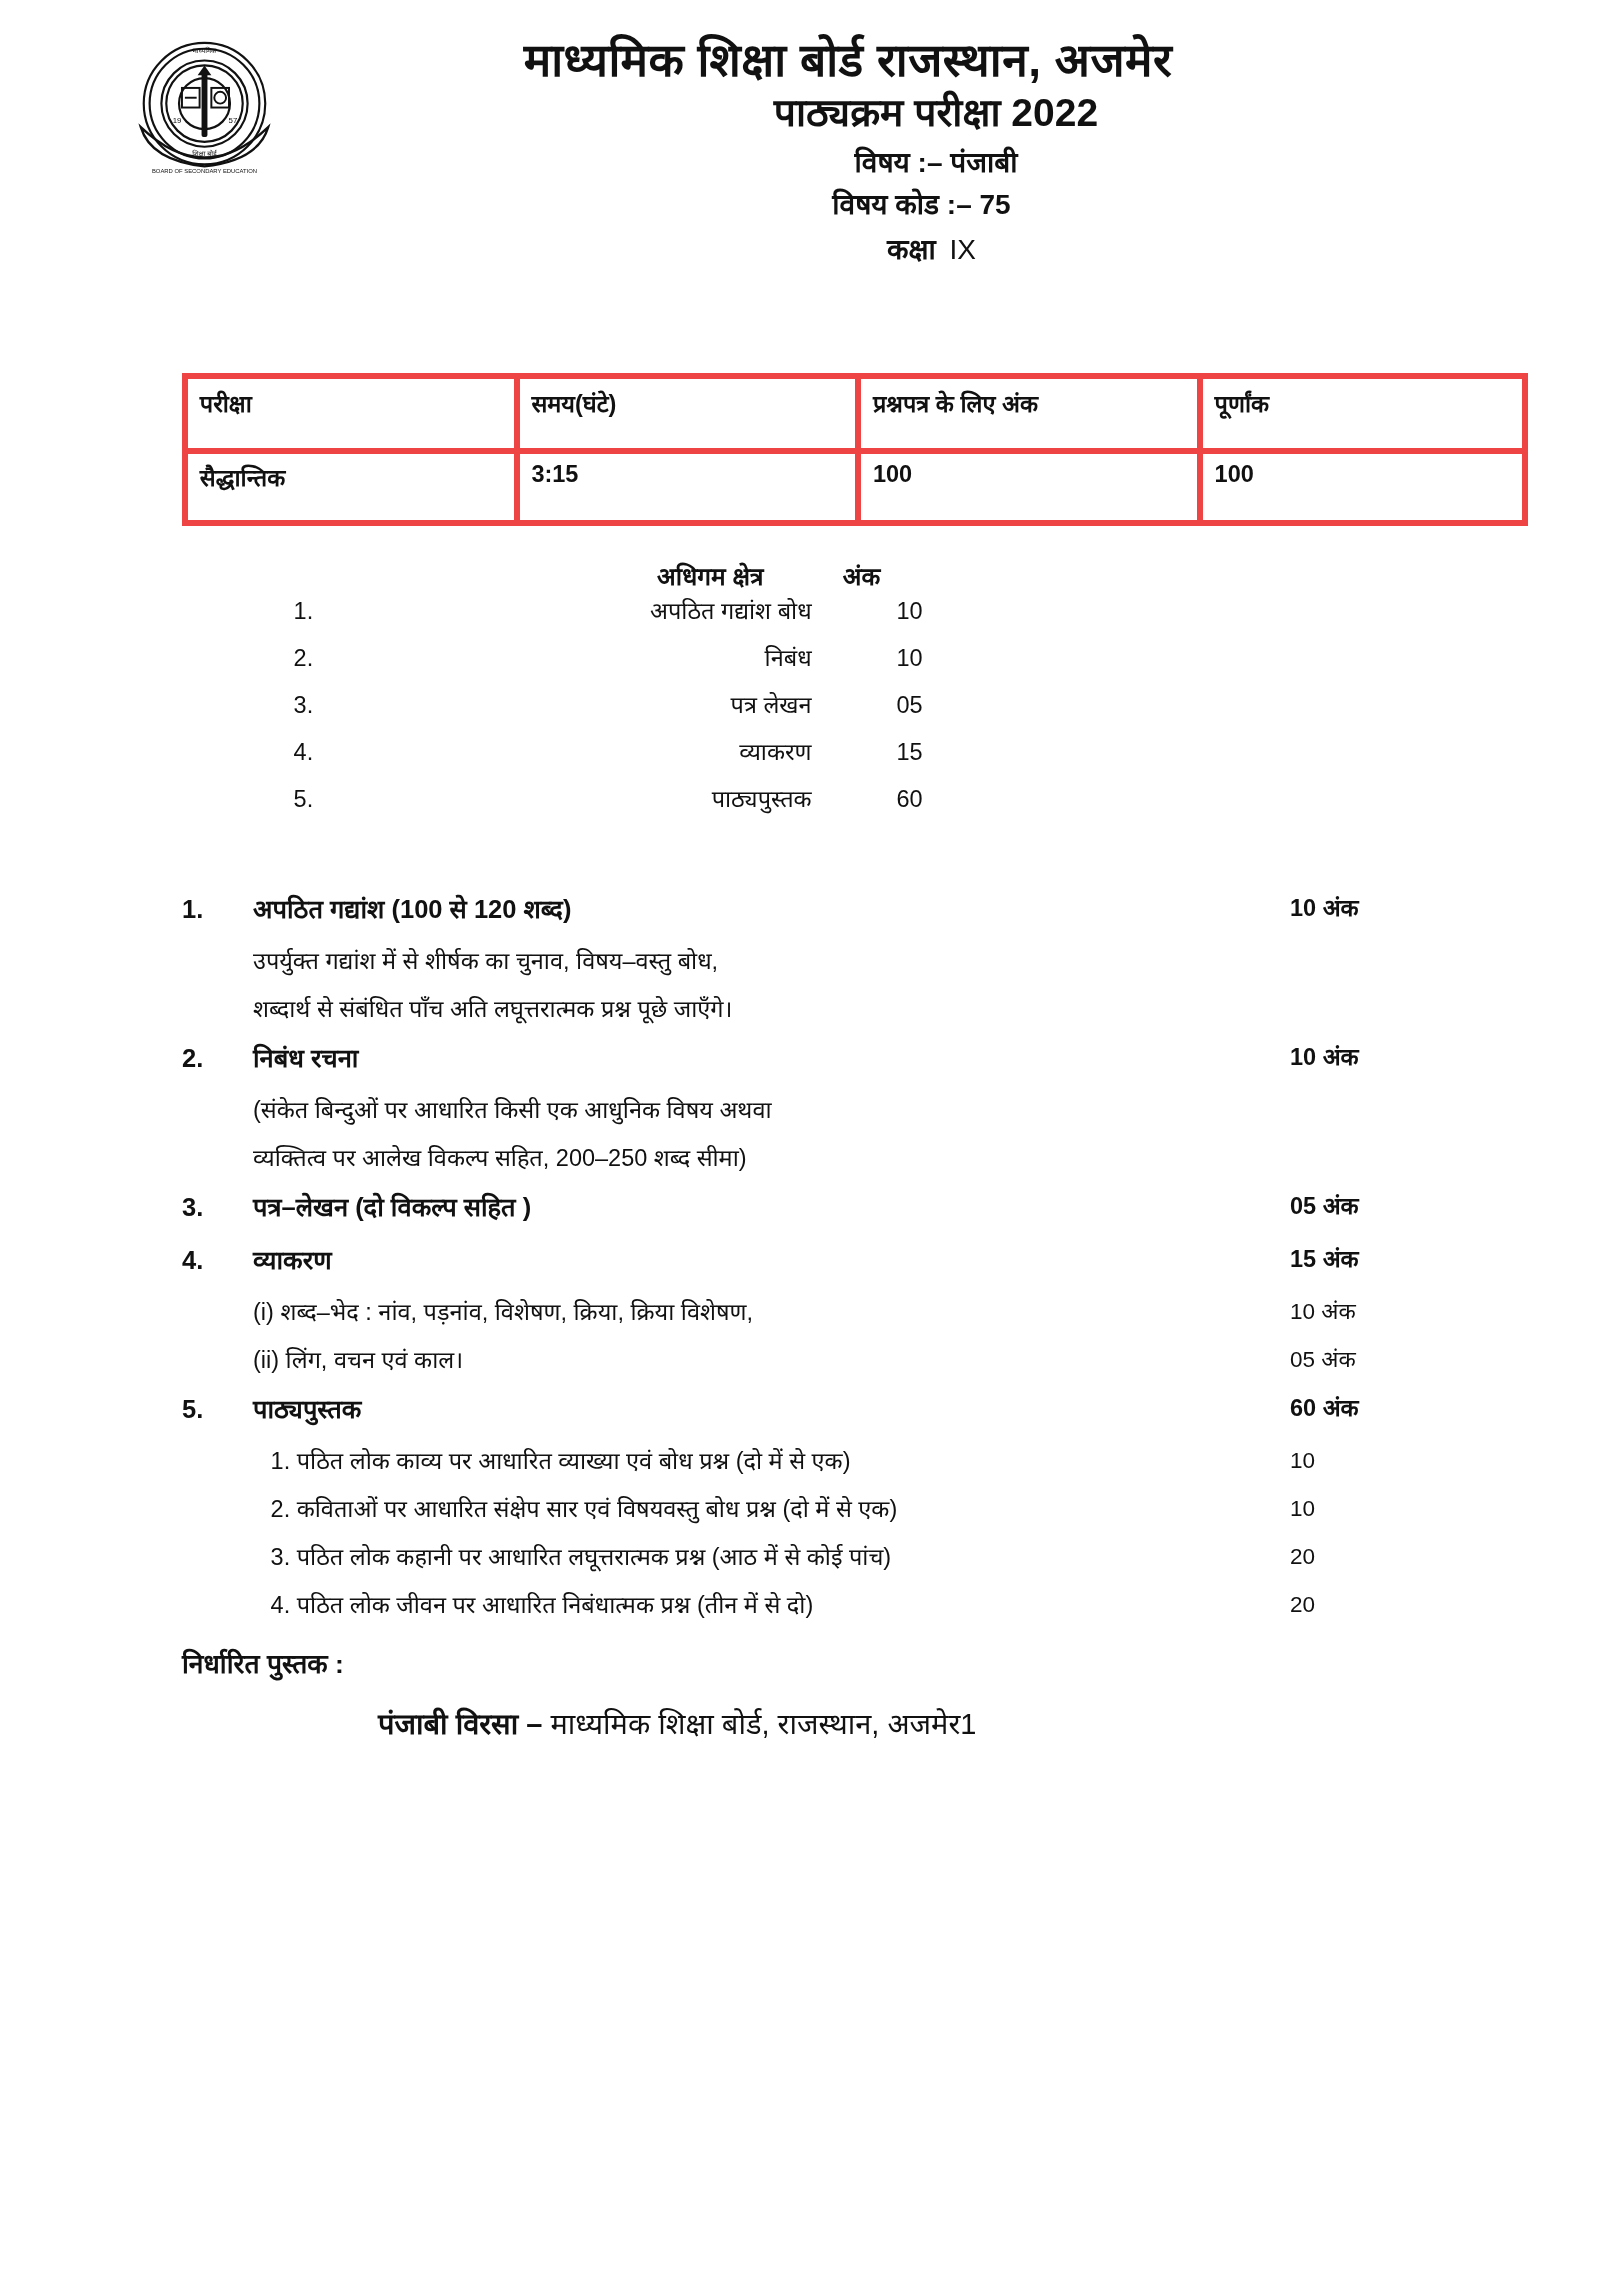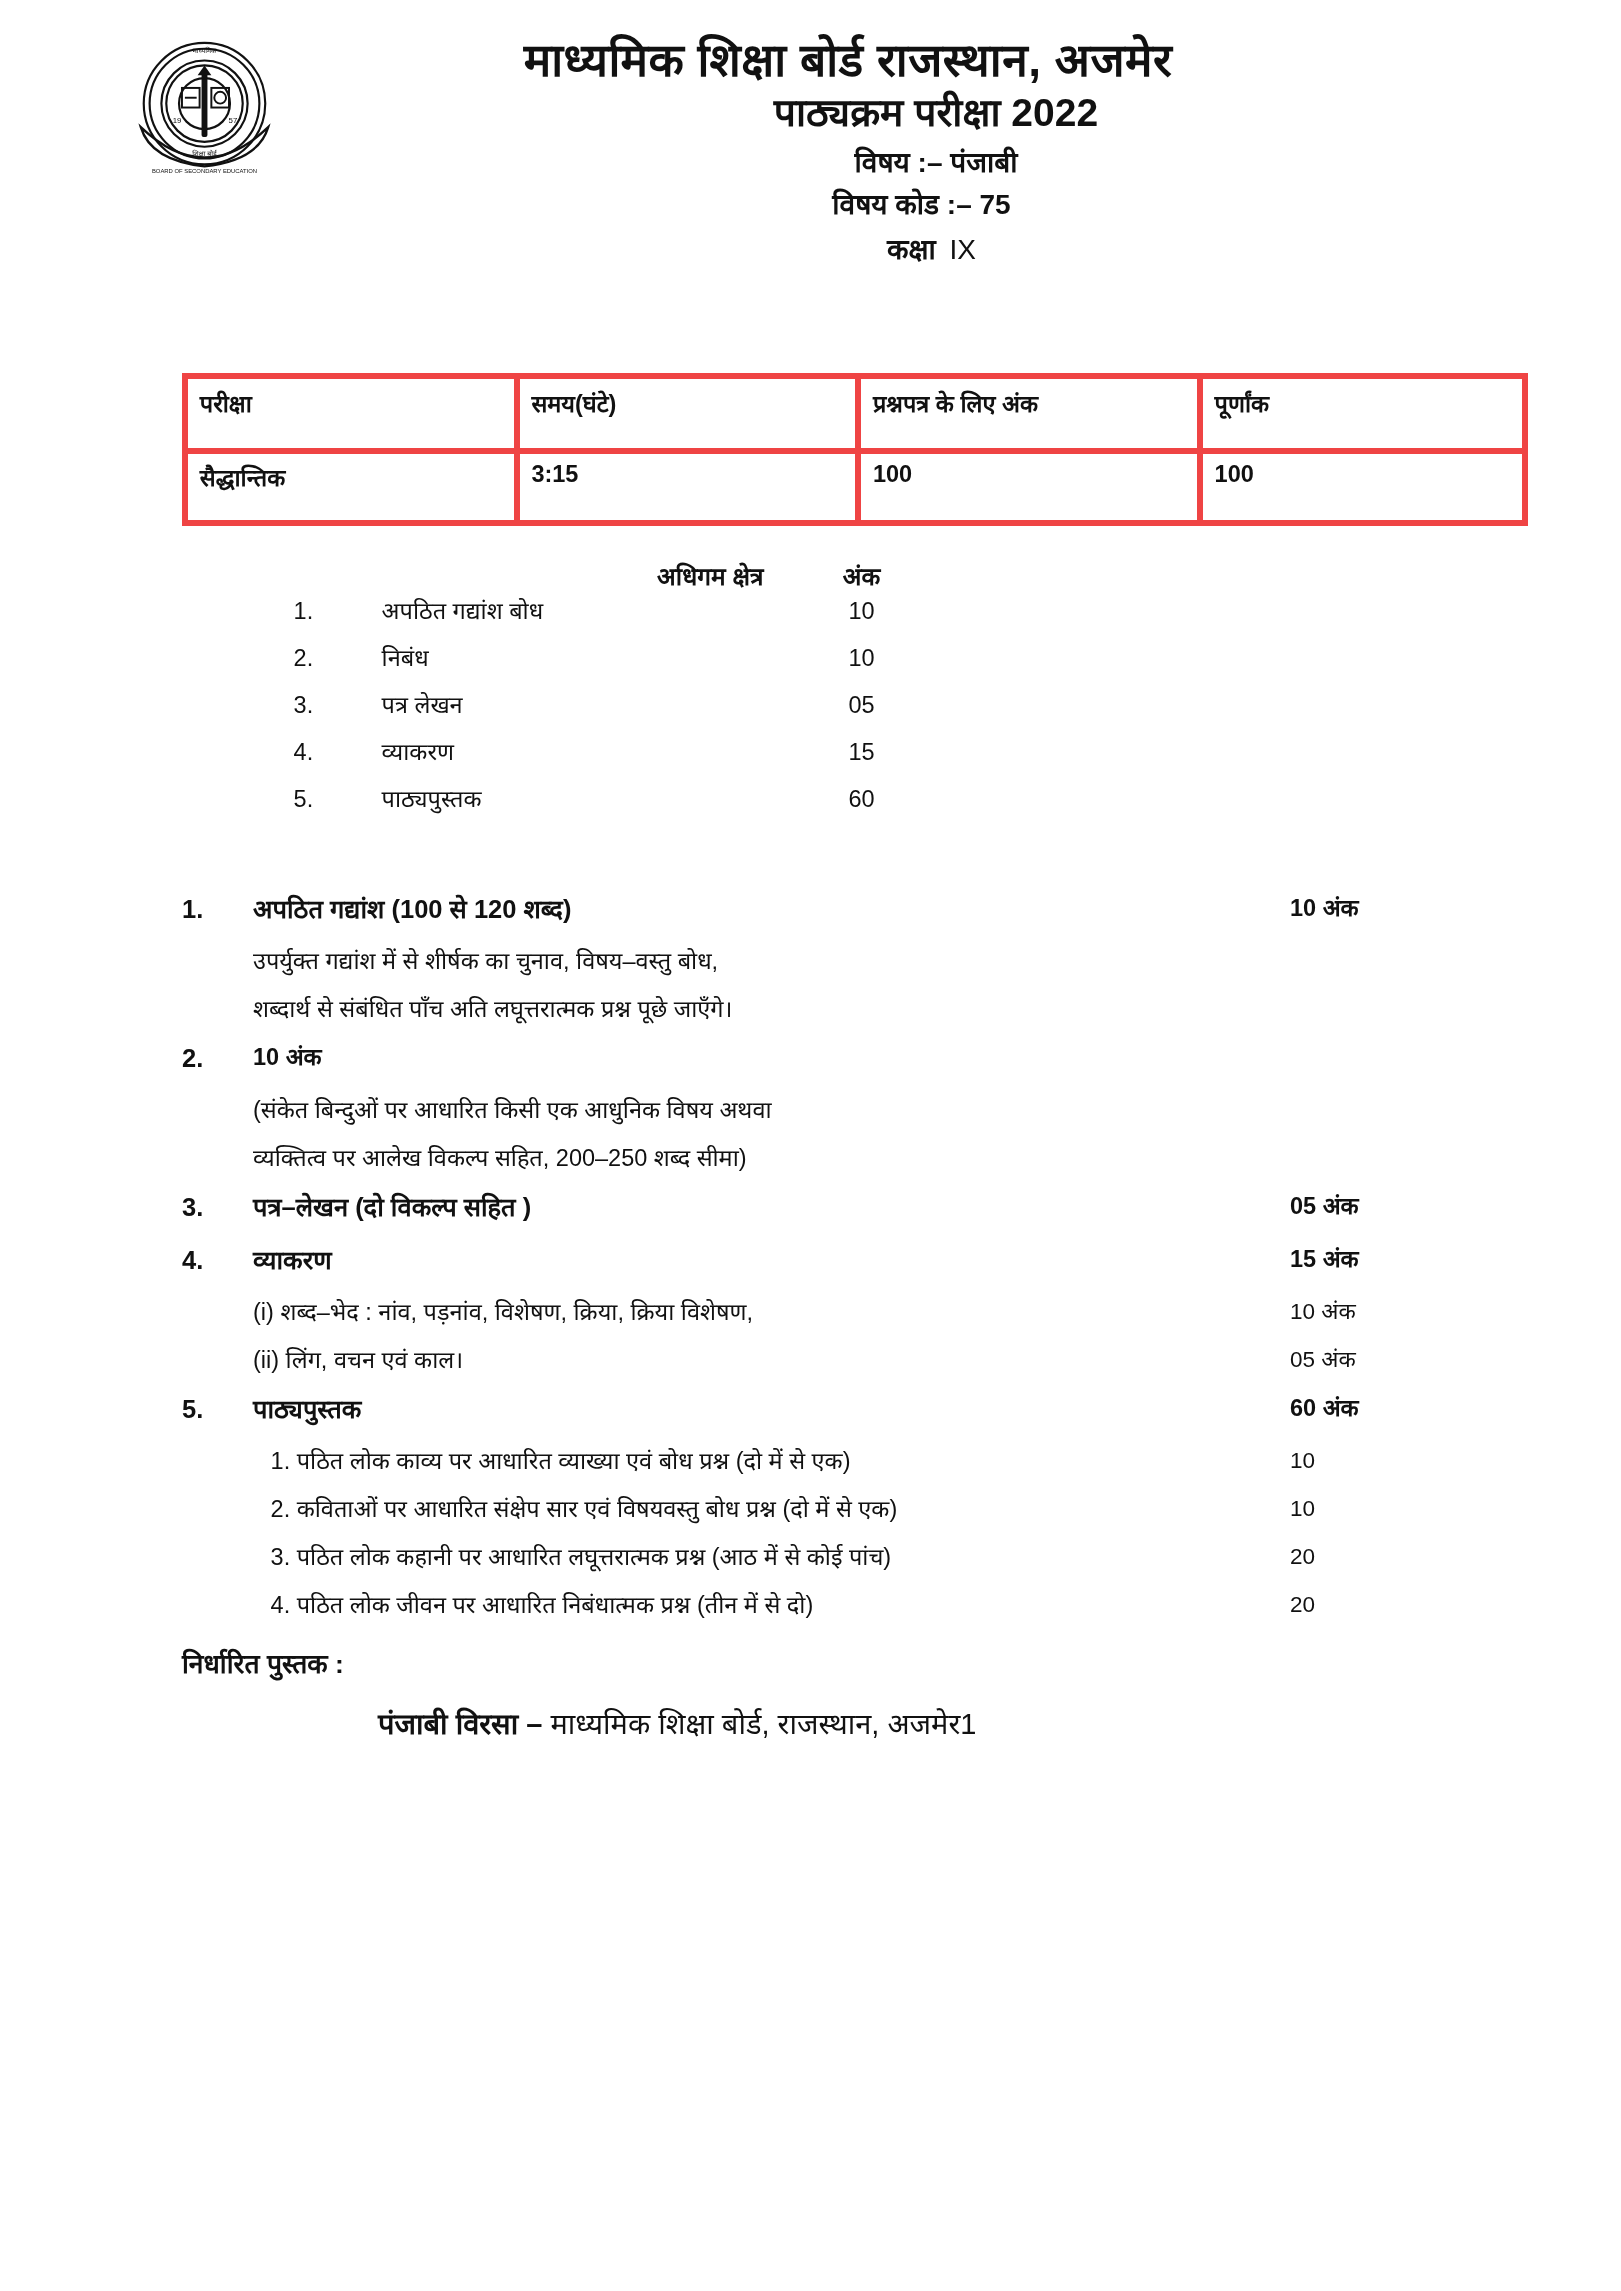--- a/index.html
+++ b/index.html
@@ -122,21 +122,21 @@
   .areas-head .ah-marks { width: 196px; text-align: center; }
 
   .area-row {
     display: flex;
     font-size: 23.5px;
     line-height: 1.0;
     height: 47px;
     align-items: flex-start;
   }
   .area-row .a-num { width: 88px; text-align: left; padding-left: 19.6px; }
-  .area-row .a-label { width: 382px; text-align: left; }
+  .area-row .a-label { width: 382px; text-align: right; margin-left: 48px; }
   .area-row .a-marks { width: 196px; text-align: center; }
 
   
   .sections {
     position: absolute;
     left: 182px;
     top: 897px;
     width: 1255px;
   }
   .sec-line {
@@ -310,20 +310,21 @@
       <div class="bmarks"></div>
     </div>
     <div class="sec-body p-row">
       <div class="indent"></div>
       <div class="btext">शब्दार्थ से संबंधित पाँच अति लघूत्तरात्मक प्रश्न पूछे जाएँगे।</div>
       <div class="bmarks"></div>
     </div>
 
     <div class="sec-line h1-row">
       <div class="sec-num">2.</div>
+      <div class="sec-title">निबंध रचना</div>
       <div class="sec-marks">10 अंक</div>
     </div>
     <div class="sec-body p-row">
       <div class="indent"></div>
       <div class="btext">(संकेत बिन्दुओं पर आधारित किसी एक आधुनिक विषय अथवा</div>
       <div class="bmarks"></div>
     </div>
     <div class="sec-body p-row">
       <div class="indent"></div>
       <div class="btext">व्यक्तित्व पर आलेख विकल्प सहित, 200–250 शब्द सीमा)</div>

